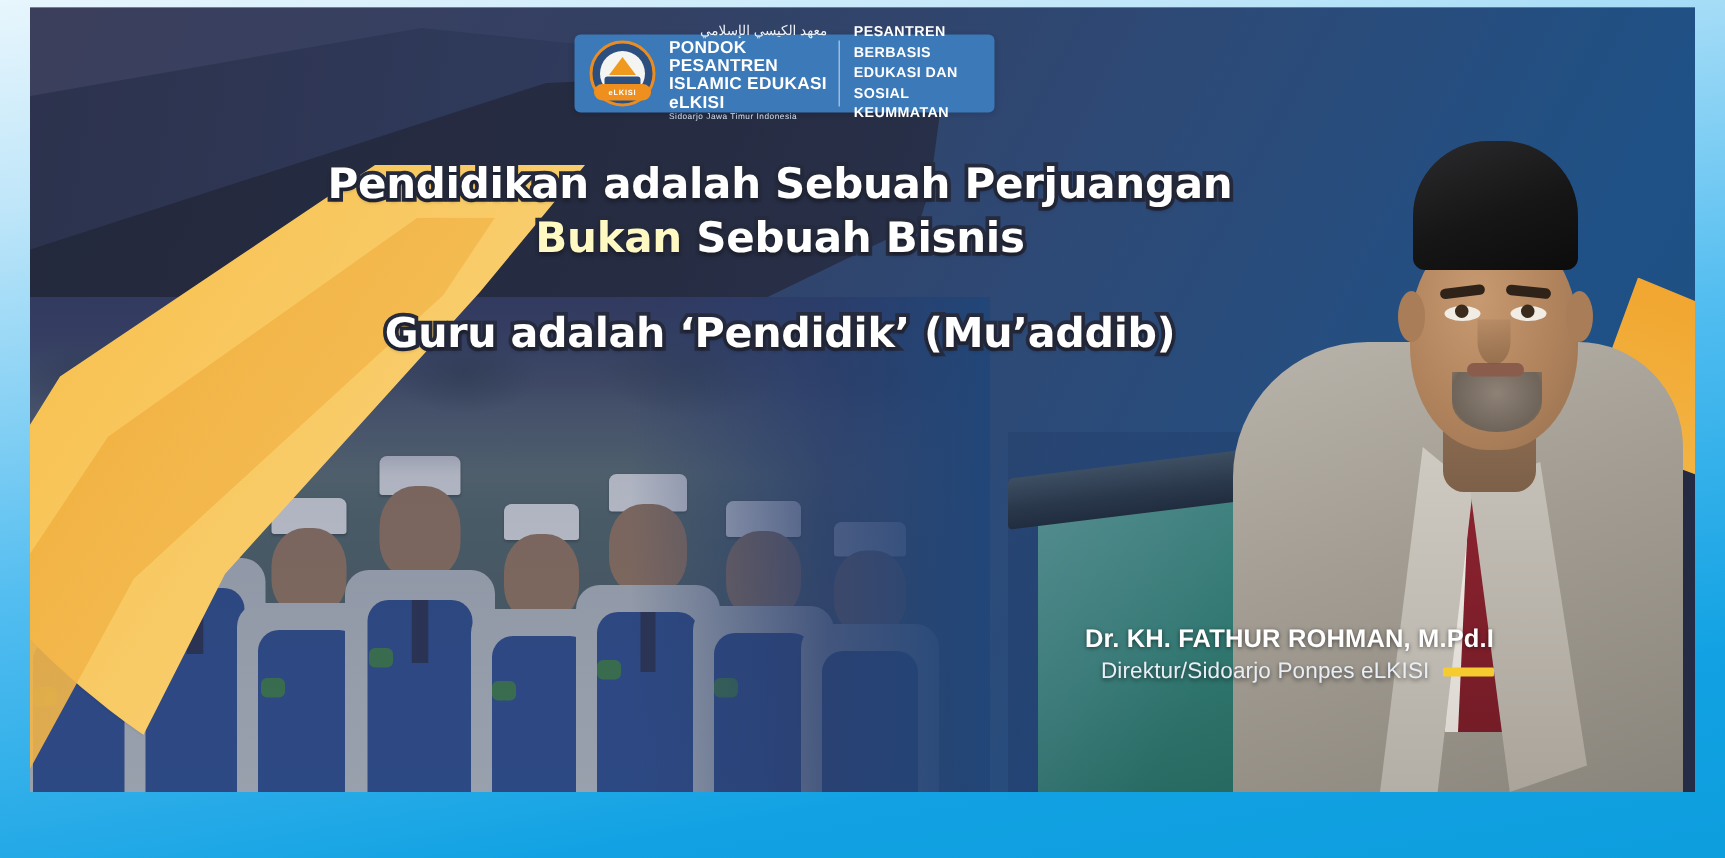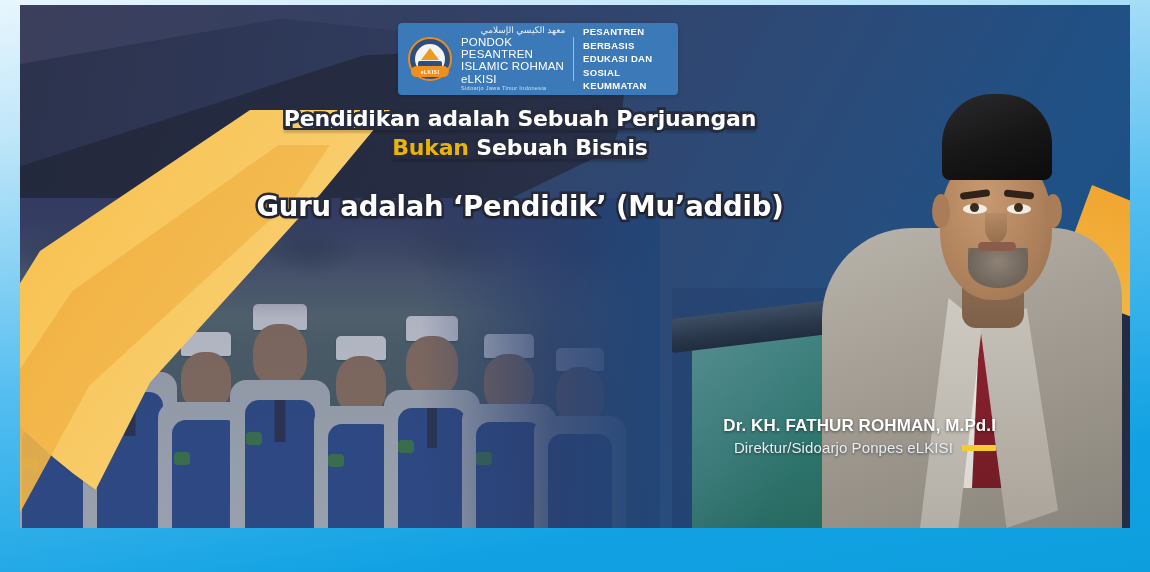--- a/index.html
+++ b/index.html
@@ -178,54 +178,54 @@
   .sp-beard { position:absolute; left:156px; bottom:240px; width:60px; height:40px;
               background:radial-gradient(ellipse at 50% 35%,#8e8277 0%,#6f6459 70%,rgba(110,100,90,0) 100%); border-radius:0 0 50% 50%; }
   .sp-peci {
     position:absolute; left:130px; bottom:348px; width:110px; height:86px;
     background:linear-gradient(160deg,#2b2b2d 0%,#161617 55%,#0c0c0d 100%);
     border-radius:50px 50px 8px 8px;
   }
 
   
   .logo-bar {
-    position:absolute; left:378px; top:18px; width:280px; height:72px;
+    position:absolute; left:363px; top:18px; width:280px; height:52px;
     background:#3b79b8; border-radius:4px; display:flex; align-items:center; padding:0 10px;
     box-shadow:0 1px 4px rgba(0,0,0,.15);
   }
   .emblem { position:relative; width:44px; height:44px; flex:0 0 44px; }
   .emblem .ring { position:absolute; inset:0; border-radius:50%; background:#2c4f80; border:2px solid #e98d22; }
   .emblem .inner { position:absolute; inset:7px; border-radius:50%; background:#f4f4f2; }
   .emblem .mosque { position:absolute; left:50%; top:11px; transform:translateX(-50%);
                     width:0; height:0; border-left:9px solid transparent; border-right:9px solid transparent; border-bottom:12px solid #f0991f; }
   .emblem .book { position:absolute; left:50%; top:24px; transform:translateX(-50%);
                   width:24px; height:7px; background:#2c4f80; border-radius:2px; }
   .emblem .banner { position:absolute; left:3px; right:3px; bottom:4px; height:11px;
                     background:#ef8f1d; border-radius:6px; color:#fff; font-size:5px; font-weight:bold;
                     display:flex; align-items:center; justify-content:center; letter-spacing:.5px; }
   .logo-text { margin-left:9px; line-height:1.08; }
   .logo-text .arabic { color:#eef3f8; font-size:9px; text-align:right; letter-spacing:.3px; }
-  .logo-text .l1, .logo-text .l2 { color:#ffffff; font-weight:normal; font-size:11.5px; letter-spacing:.2px; }
+  .logo-text .l1, .logo-text .l2 { color:#ffffff; font-weight:bold; font-size:11.5px; letter-spacing:.2px; }
   .logo-text .l3 { color:#cfe0f0; font-size:5.5px; letter-spacing:.35px; margin-top:1px; }
   .logo-div { width:1px; height:44px; background:rgba(255,255,255,.5); margin:0 9px 0 8px; }
   .logo-tag { color:#ffffff; font-weight:bold; font-size:9.5px; line-height:1.42; letter-spacing:.3px; }
 
   
   .quotes { position:absolute; left:130px; top:100px; width:740px; text-align:center; }
   .qline {
     font-family:"DejaVu Sans", sans-serif;
     font-weight:bold; color:#ffffff; letter-spacing:-.2px; white-space:nowrap;
     -webkit-text-stroke:5px #262b3e; paint-order:stroke fill;
     text-shadow:0 2px 3px rgba(0,0,0,.35);
   }
   .q-g1 { margin-bottom:26px; }
   .q-g2 { margin-bottom:26px; }
-  .qline.big  { font-size:22px; line-height:1.30;text-decoration:underline; }
+  .qline.big  { font-size:28px; line-height:1.30; }
   .qline.big2 { font-size:27.5px; line-height:1.34; }
-  .hl { color:#eab308; }
+  .hl { color:#fef9c3; }
 
   
   .attrib { position:absolute; right:134px; bottom:72px; }
   .attrib .name {
     color:#ffffff; font-weight:bold; font-size:17px; letter-spacing:.1px;
     text-shadow:0 1px 3px rgba(0,0,0,.55);
   }
   .attrib .role-row { display:flex; align-items:center; justify-content:flex-end; gap:9px; margin-top:3px; }
   .attrib .role { color:#e8eef5; font-size:15px; letter-spacing:.1px; text-shadow:0 1px 3px rgba(0,0,0,.55); }
   .attrib .dash { width:34px; height:6px; background:#f6cb2f; border-radius:1px; }
@@ -348,21 +348,21 @@
       <div class="emblem">
         <div class="ring"></div>
         <div class="inner"></div>
         <div class="mosque"></div>
         <div class="book"></div>
         <div class="banner">eLKISI</div>
       </div>
       <div class="logo-text">
         <div class="arabic">معهد الكيسي الإسلامي</div>
         <div class="l1">PONDOK PESANTREN</div>
-        <div class="l2">ISLAMIC ROHMAN eLKISI</div>
+        <div class="l2">ISLAMIC EDUKASI eLKISI</div>
         <div class="l3">Sidoarjo Jawa Timur Indonesia</div>
       </div>
       <div class="logo-div"></div>
       <div class="logo-tag" style="white-space:pre-line;">PESANTREN BERBASIS
 EDUKASI DAN
 SOSIAL KEUMMATAN</div>
     </div>
 
     <div class="quotes">
 

